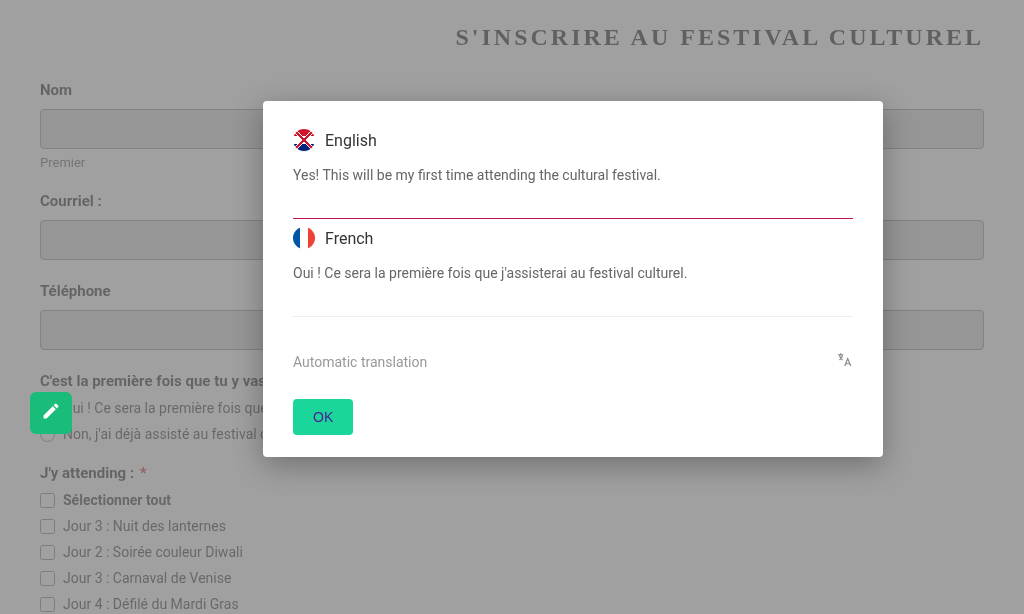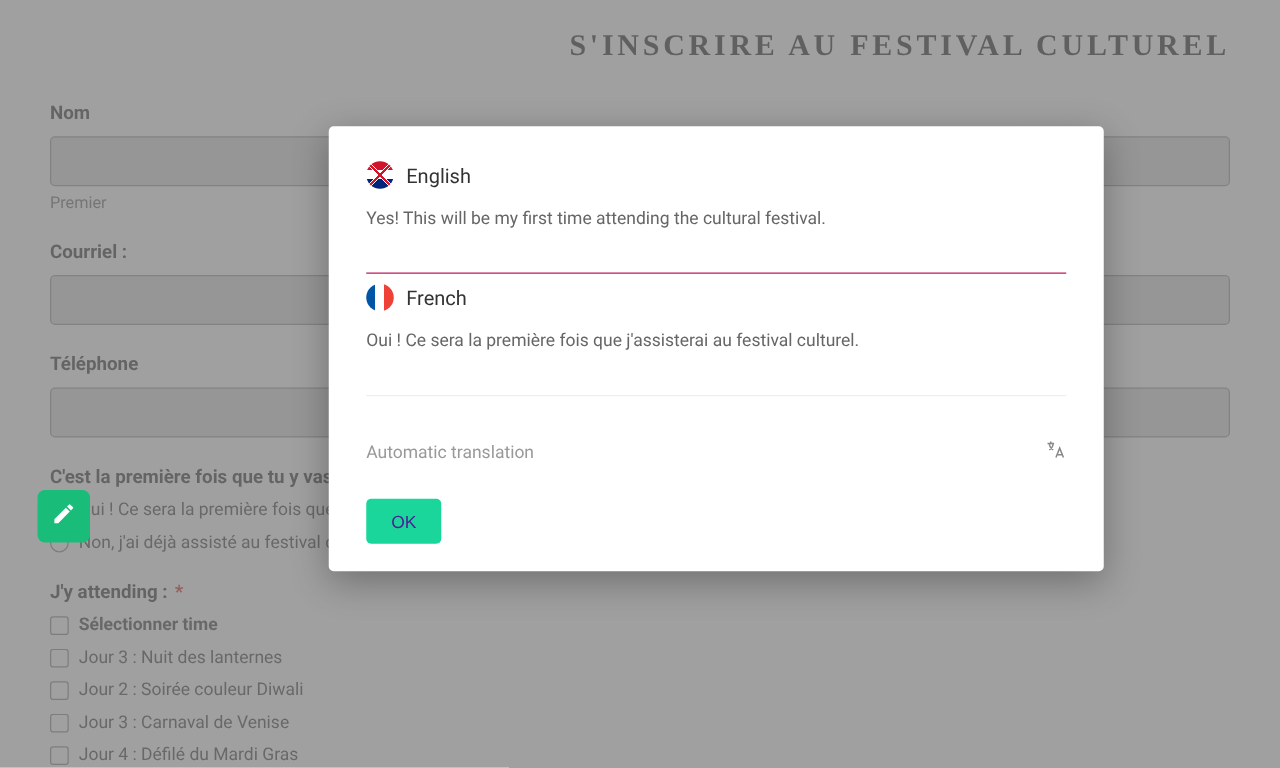--- a/index.html
+++ b/index.html
@@ -197,21 +197,21 @@
     </div>
   </div>
 
   <div class="field-block">
     <label class="field-label">
       <span>J'y attending  :</span>
       <span class="req">*</span>
     </label>
     <div class="check-row">
       <input type="checkbox" style="">
-      <span class="select-all-label">Sélectionner time</span>
+      <span class="select-all-label">Sélectionner tout</span>
     </div>
     <div class="check-row">
       <input type="checkbox" style="">
       <span>Jour 3 : Nuit des lanternes</span>
     </div>
     <div class="check-row">
       <input type="checkbox" style="">
       <span>Jour 2 : Soirée couleur Diwali</span>
     </div>
     <div class="check-row">

